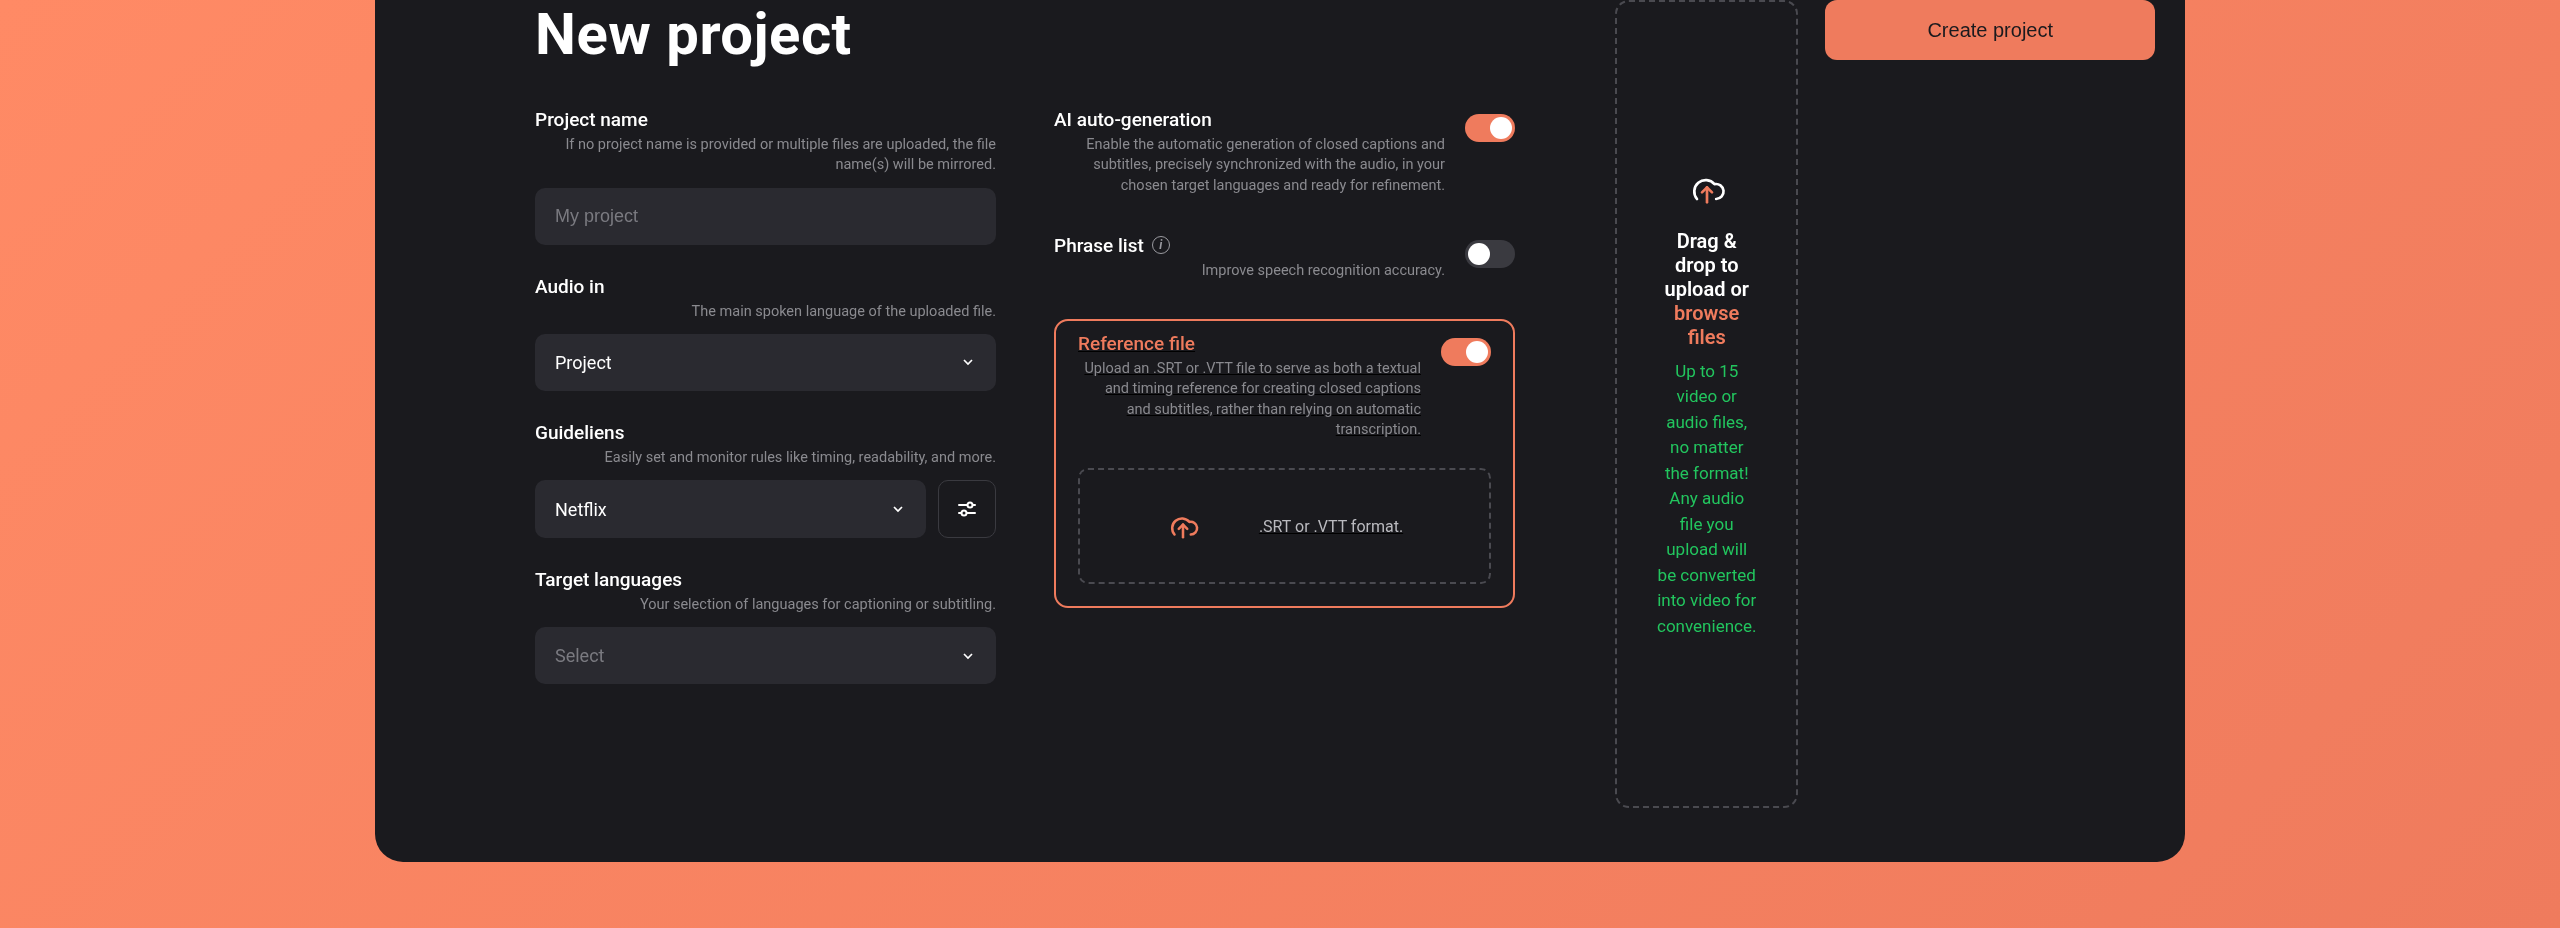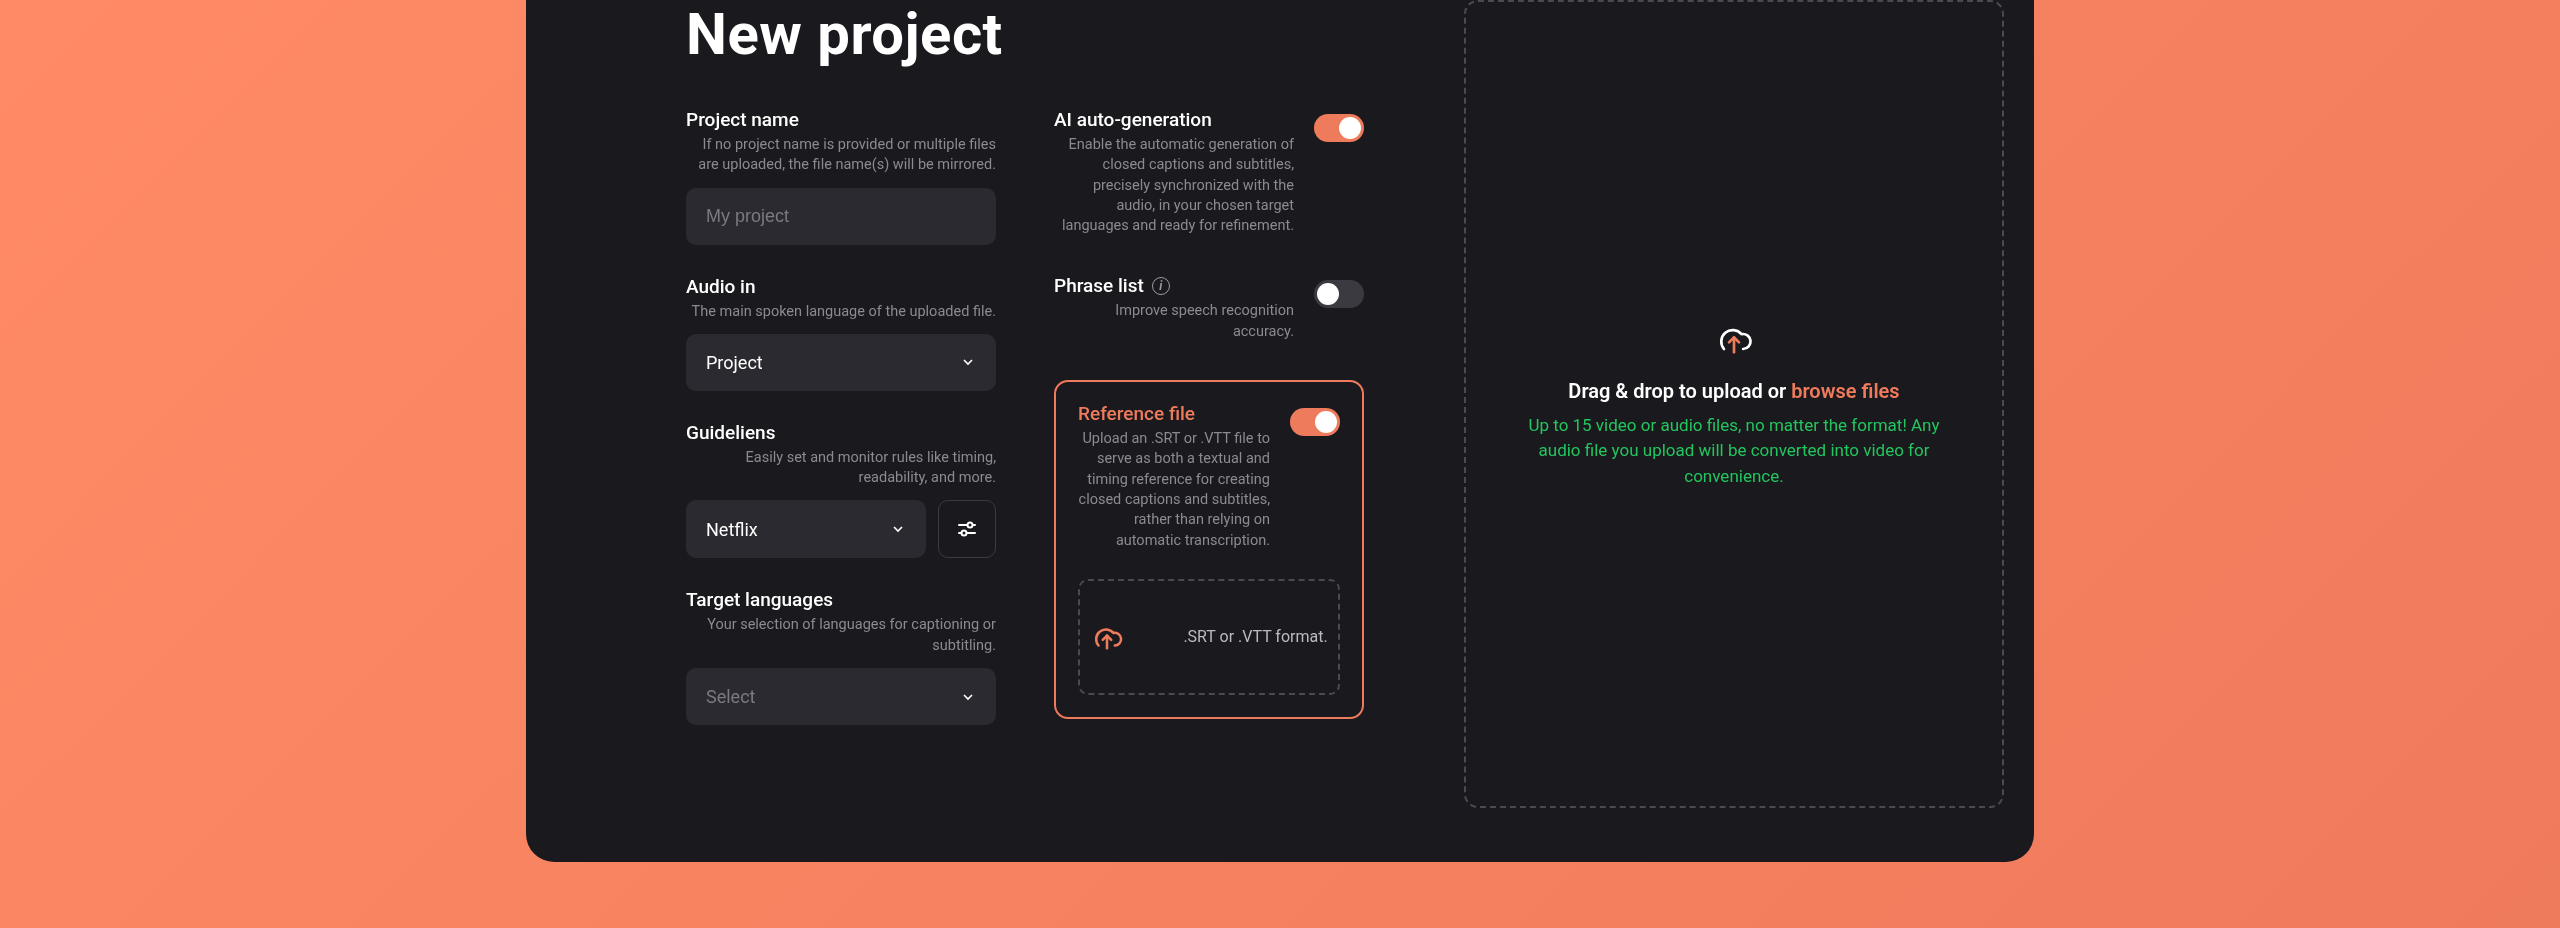--- a/index.html
+++ b/index.html
@@ -6,21 +6,21 @@
 body {
   font-family: -apple-system, BlinkMacSystemFont, "Segoe UI", Roboto, sans-serif;
   background: linear-gradient(135deg, #ff8a65 0%, #ef7b5d 100%);
   width: 2560px;
   height: 928px;
   display: flex;
   justify-content: center;
   padding-top: 0;
 }
 .card {
-  width: 1508px;
+  width: 1810px;
   background: #1a1a1e;
   border-radius: 0 0 28px 28px;
   height: 862px;
   display: flex;
   position: relative;
 }
 .left-panel {
   padding: 0 100px 100px 160px;
   flex: 1;
 }
@@ -120,21 +120,22 @@
   background: #fff;
   border-radius: 50%;
   position: absolute;
   top: 3px;
 }
 .toggle-on .toggle-knob { right: 3px; }
 .toggle-off .toggle-knob { left: 3px; }
 .reference-box {
   border: 2px solid #ef7b5d;
   border-radius: 14px;
-  padding: 20px 22px 22px 22px;
+  padding: 11px 22px 22px 22px;
+  text-decoration: underline;
 }
 .reference-box .toggle-row { margin-bottom: 16px; }
 .reference-box .field-label { color: #ef7b5d; }
 .drop-zone {
   border: 2px dashed #4a4a50;
   border-radius: 10px;
   height: 116px;
   display: flex;
   align-items: center;
   justify-content: center;
@@ -321,14 +322,15 @@
       <svg width="40" height="40" viewBox="0 0 24 24" fill="none" stroke="#fff" stroke-width="1.6" stroke-linecap="round" stroke-linejoin="round">
         <path d="M17.5 18a4.5 4.5 0 1 0-1-8.9A6 6 0 1 0 6 18"></path>
         <polyline points="9 14 12 11 15 14" stroke="#ef7b5d"></polyline>
         <line x1="12" y1="11" x2="12" y2="20" stroke="#ef7b5d"></line>
       </svg>
       <div class="upload-title">
         <span>Drag &amp; drop to upload or </span><span class="browse">browse files</span>
       </div>
       <div class="upload-desc">Up to 15 video or audio files, no matter the format! Any audio file you upload will be converted into video for convenience.</div>
     </div>
+    <button class="create-btn">Create project</button>
   </div>
 </div>
 
 </body></html>

